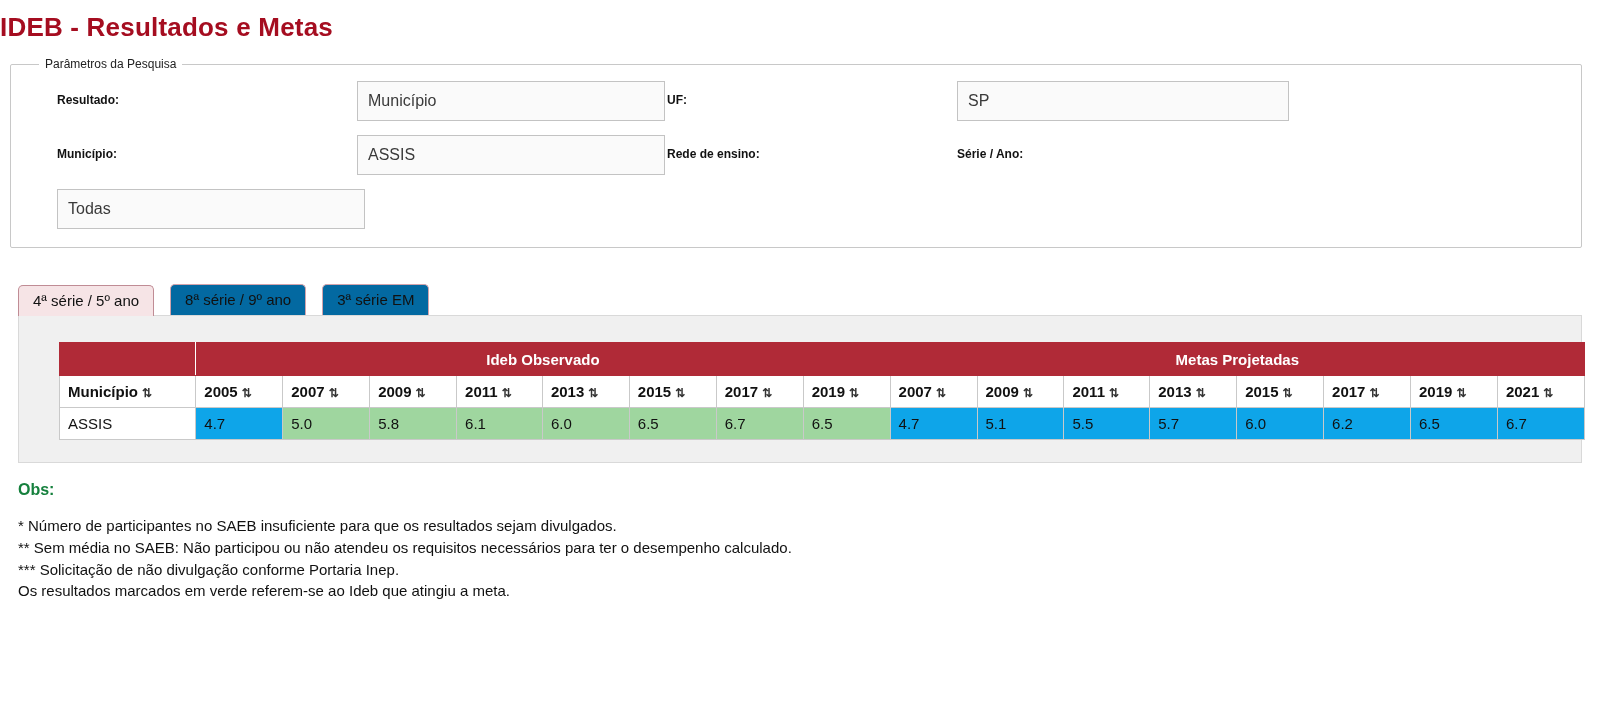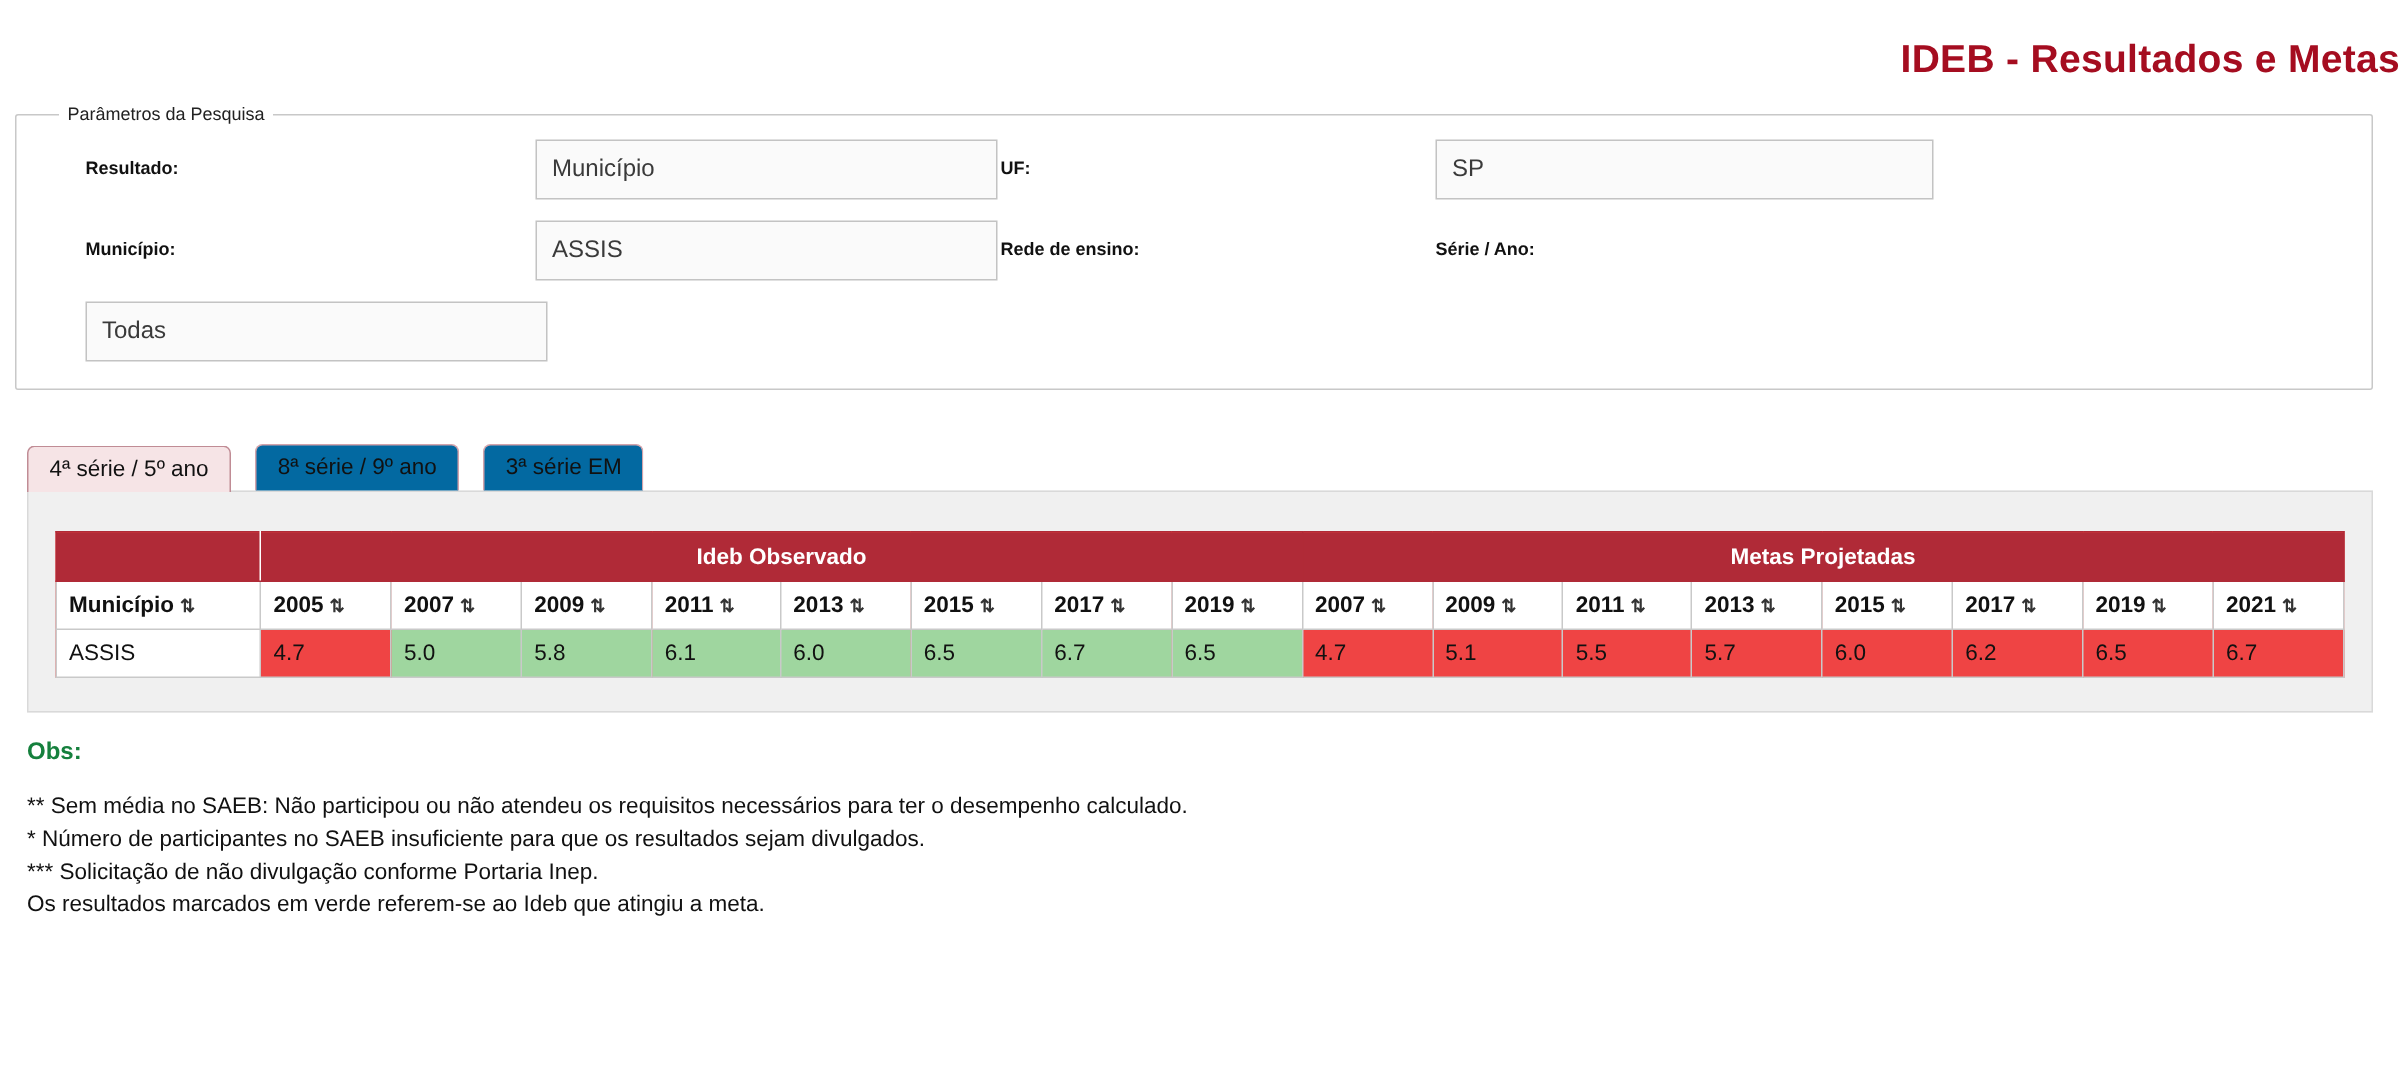--- a/index.html
+++ b/index.html
@@ -8,25 +8,25 @@
     background: #ffffff;
     font-family: "Liberation Sans", sans-serif;
   }
   body {
     width: 1600px;
     height: 710px;
     overflow: hidden;
     position: relative;
   }
   .page-title {
-    text-align: right;
+    text-align: left;
     color: #a50d20;
     font-size: 26px;
     font-weight: bold;
-    margin: 24px 0 14px 0;
+    margin: 12px 0 14px 0;
     letter-spacing: 0.2px;
   }
   
   .params-fieldset {
     margin: 0 18px 0 10px;
     border: 1px solid #c8c8c8;
     border-radius: 2px;
     padding: 6px 10px 18px 10px;
     position: relative;
   }
@@ -95,22 +95,23 @@
   .panel {
     margin: 0 18px 0 18px;
     background: #f0f0f0;
     border: 1px solid #d9d9d9;
     padding: 26px 18px 22px 18px;
     box-sizing: border-box;
   }
   table.ideb {
     border-collapse: collapse;
     width: 100%;
-    background: #ef4444;
-    font-size: 15px;
+    background: #0ea5e9;
+    font-size: 15px;
+    margin-left: 22px;
   }
   table.ideb th.group {
     background: #b02a37;
     color: #ffffff;
     font-weight: bold;
     font-size: 15px;
     text-align: center;
     height: 30px;
     border: 1px solid #b02a37;
   }
@@ -238,17 +239,17 @@
         <td>6.2</td>
         <td>6.5</td>
         <td>6.7</td>
       </tr>
     </tbody>
   </table>
 </div>
 
 <div class="obs-title">Obs:</div>
 <div class="obs-lines">
+  <div>* Número de participantes no SAEB insuficiente para que os resultados sejam divulgados.</div>
   <div>** Sem média no SAEB: Não participou ou não atendeu os requisitos necessários para ter o desempenho calculado.</div>
-  <div>* Número de participantes no SAEB insuficiente para que os resultados sejam divulgados.</div>
   <div>*** Solicitação de não divulgação conforme Portaria Inep.</div>
   <div>Os resultados marcados em verde referem-se ao Ideb que atingiu a meta.</div>
 </div>
 
 </body></html>

